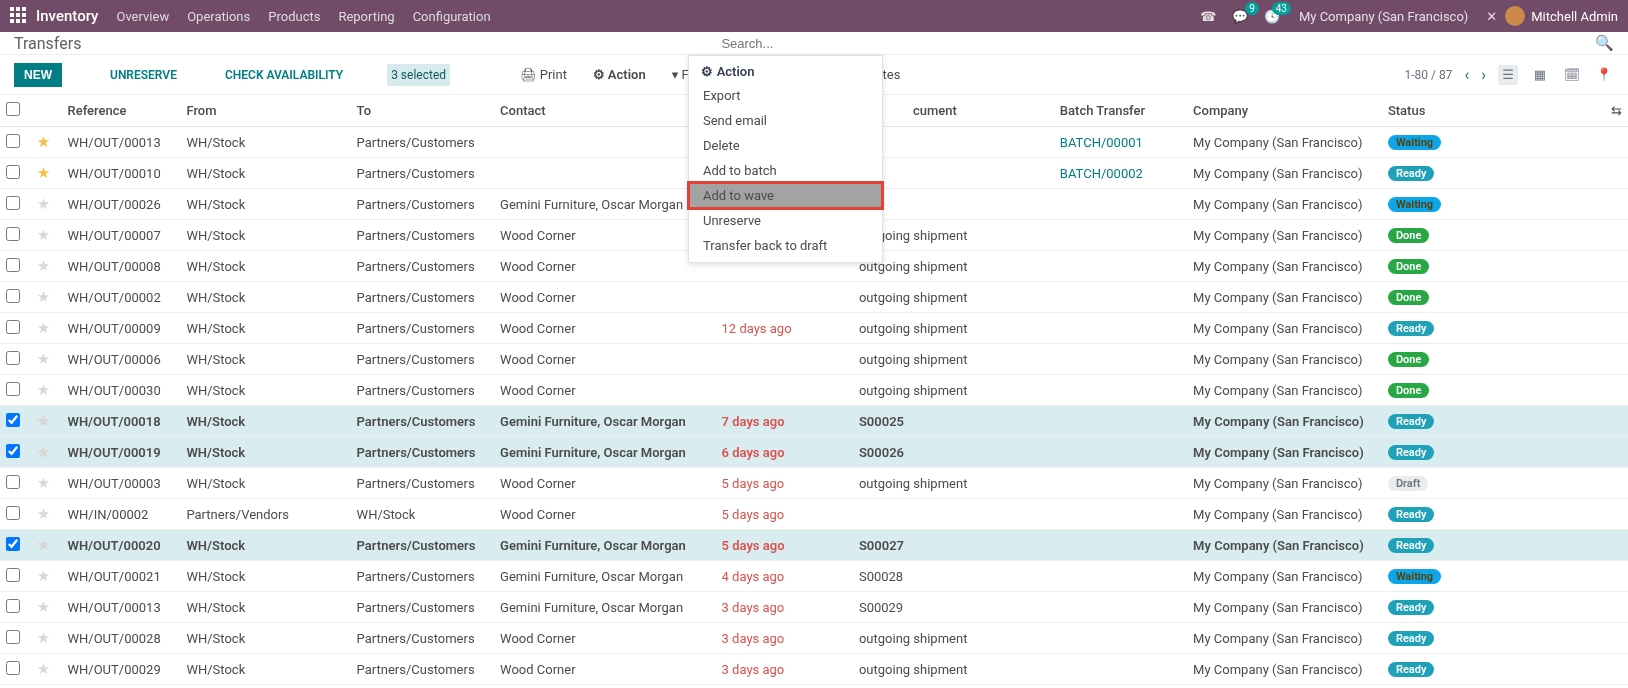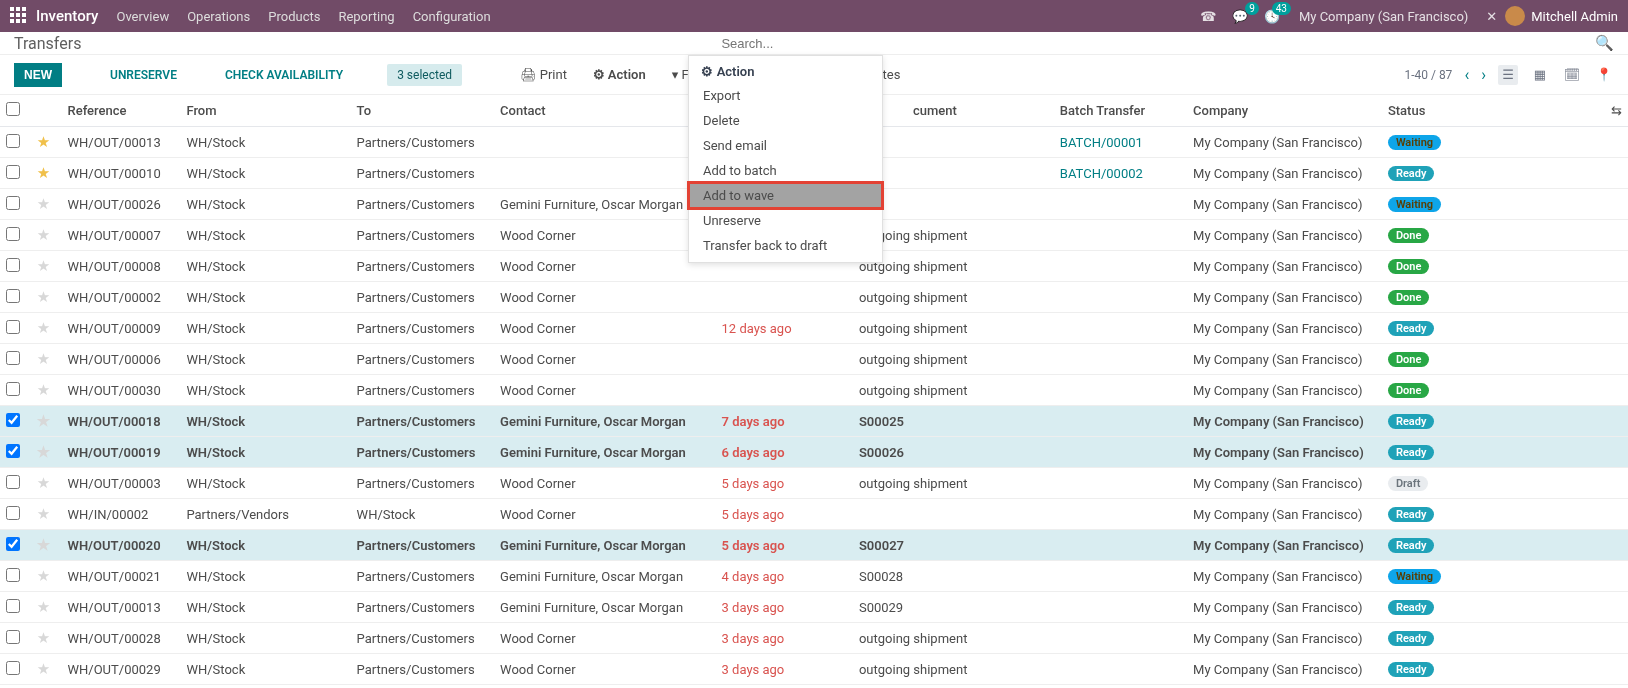--- a/index.html
+++ b/index.html
@@ -21,21 +21,21 @@
   .subhead { display:flex; align-items:center; height:23px; padding:0 14px; border-bottom:1px solid #eee; }
   .subhead .title { font-size:16px; color:#5f5f5f; }
   .subhead .search { flex:1; margin-left:40%; }
   .subhead .search input { border:none; width:100%; font-size:13px; outline:none; color:#888; }
   .subhead .search-icon{ color:#888; font-size:15px; cursor:pointer; }
 
   
   .cp { display:flex; align-items:center; height:40px; padding:0 14px; border-bottom:1px solid #eee; position:relative;gap:32px; }
   .btn-new { background:#017E84; color:#fff; border:none; padding:5px 10px; font-weight:600; font-size:12px; cursor:pointer; }
   .btn-link { color:#017E84; font-weight:600; font-size:12px; margin-left:16px; cursor:pointer; }
-  .sel-pill { background:#D6EBED; color:#0f5b5f; padding:4px 10px; margin-left:12px; border-radius:2px; font-size:12px; }
+  .sel-pill { background:#D6EBED; color:#0f5b5f; padding:4px 4px; margin-left:12px; border-radius:2px; font-size:12px; }
   .cp .center { position:absolute; left:520px; display:flex; align-items:center; gap:26px; }
   .cp .center .item { color:#4c4c4c; cursor:pointer; font-size:13px; }
   .cp .center .item.active { font-weight:600; }
   .cp .right { margin-left:auto; display:flex; align-items:center; gap:12px; color:#6b7280; }
   .pager { font-size:12px; color:#6b7280; }
   .arrow { color:#017E84; font-size:16px; cursor:pointer; }
   .view-btn { width:20px; height:20px; display:flex; align-items:center; justify-content:center; cursor:pointer; color:#6b7280; }
   .view-btn.active{ background:#e9ecef; border-radius:2px; }
 
   
@@ -110,37 +110,37 @@
 
   <div class="center">
     <span class="item"><span>🖨 </span><span>Print</span></span>
     <span class="item active"><span>⚙ </span><span>Action</span></span>
     <span class="item"><span>▾ </span><span>Filters</span></span>
     <span class="item"><span>≡ </span><span>Group By</span></span>
     <span class="item"><span>★ </span><span>Favorites</span></span>
   </div>
 
   <div class="right">
-    <span class="pager">1-40 / 87</span>
+    <span class="pager">1-80 / 87</span>
     <span class="arrow">‹</span>
     <span class="arrow">›</span>
     <span class="view-btn active">☰</span>
     <span class="view-btn">▦</span>
     <span class="view-btn">🗓</span>
     <span class="view-btn">📍</span>
   </div>
 
   <div class="dropdown" id="action-menu">
     <div class="hdr">
         <span>⚙</span>
         <span>Action</span>
       </div>
   <div class="opt">Export</div>
+      <div class="opt">Send email</div>
       <div class="opt">Delete</div>
-      <div class="opt">Send email</div>
       <div class="opt">Add to batch</div>
       <div class="opt highlight">Add to wave</div>
       <div class="opt">Unreserve</div>
       <div class="opt">Transfer back to draft</div>
     </div>
 </div>
 
 <table>
   <colgroup>
     <col class="c-chk">

